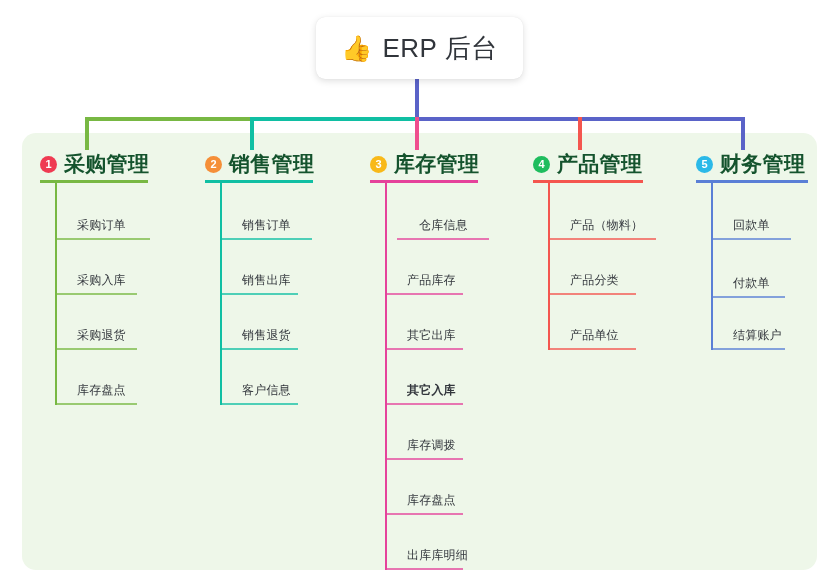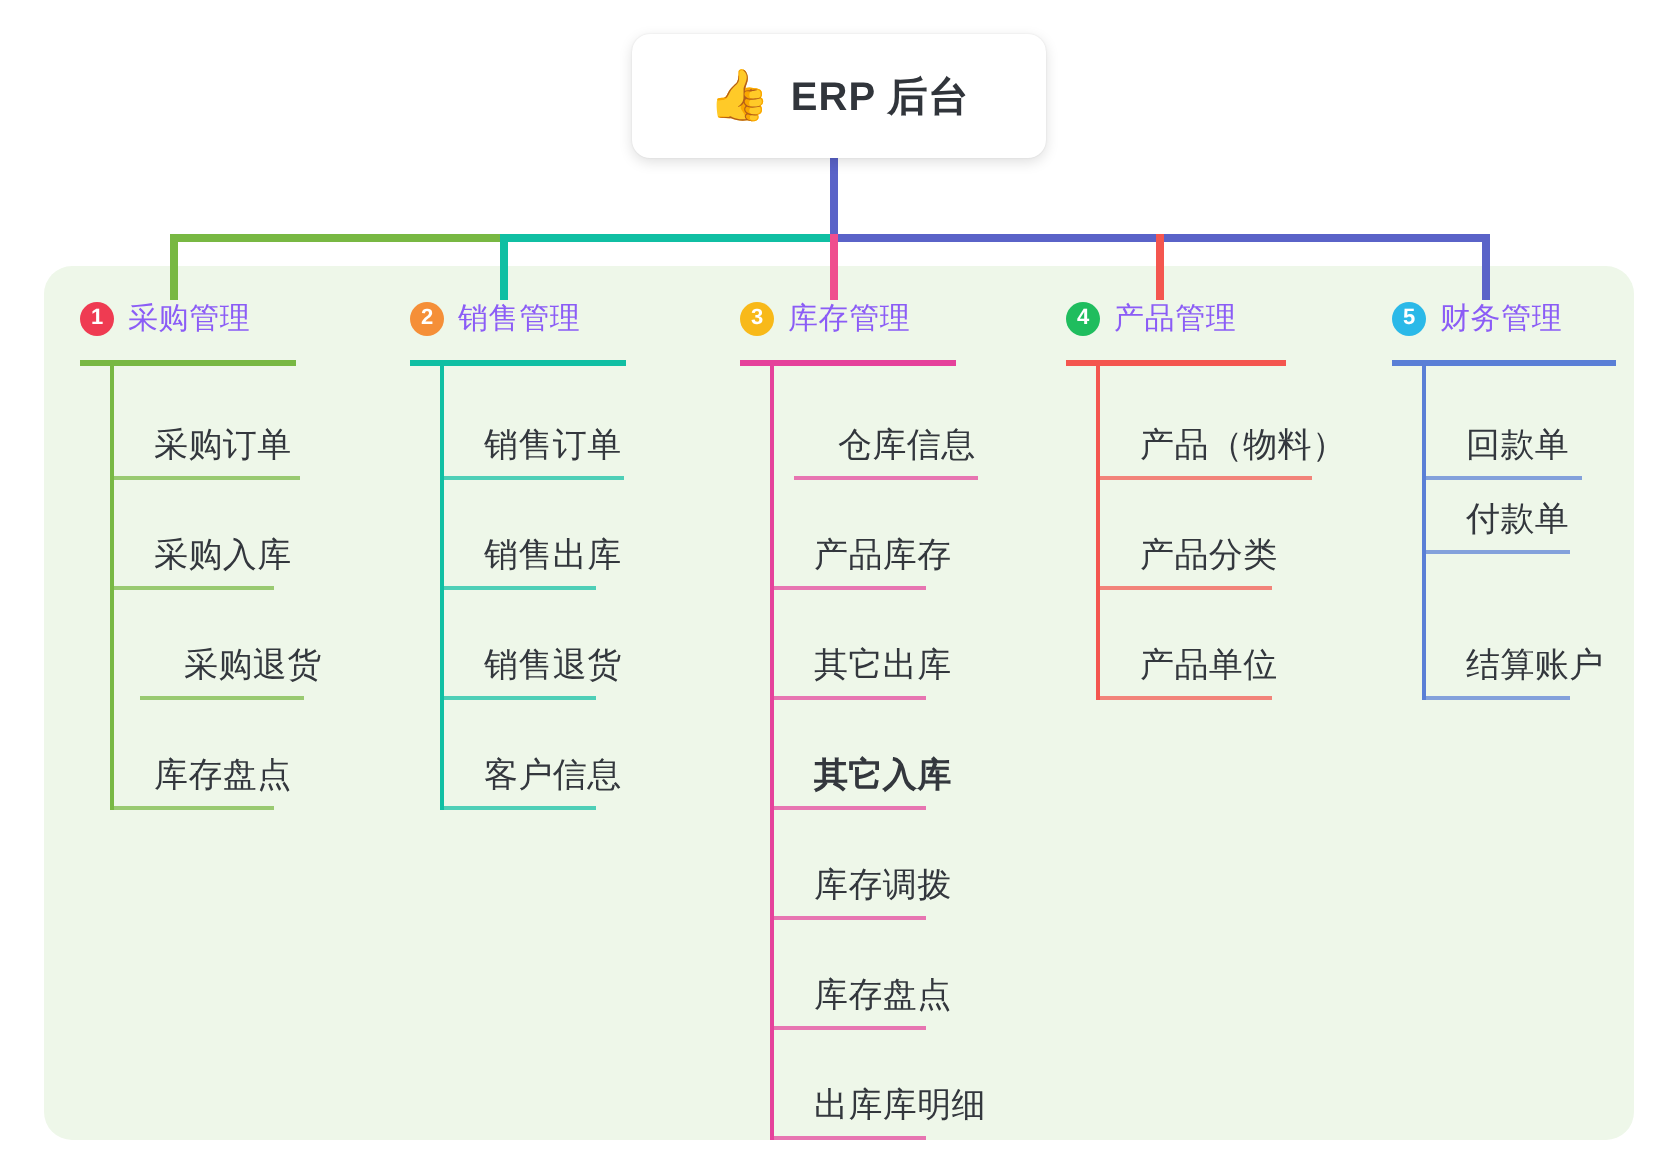--- a/index.html
+++ b/index.html
@@ -18,25 +18,24 @@
     width: 207px; height: 62px;
     background: #ffffff;
     border-radius: 9px;
     box-shadow: 0 2px 7px rgba(0,0,0,0.13), 0 0 1px rgba(0,0,0,0.10);
     display: flex; align-items: center; justify-content: center;
     gap: 10px;
     z-index: 6;
   }
   .title-emoji { font-size: 25px; line-height: 1; }
   .title-text {
-    font-size: 20px;
+    font-size: 26px;
     color: #31353b;
     letter-spacing: 0.5px;
     white-space: nowrap;
-    font-weight: bold;
   }
 
   
   .conn { position: absolute; z-index: 4; }
   .v-stem { width: 4px; }
   .h-seg { height: 4px; }
 
   
   .panel {
     position: absolute;
@@ -59,23 +58,23 @@
   .badge {
     width: 17px; height: 17px;
     border-radius: 50%;
     color: #ffffff;
     font-size: 11px;
     font-weight: bold;
     display: flex; align-items: center; justify-content: center;
     line-height: 1;
   }
   .col-title {
-    font-size: 15px;
-    color: #8b5cf6;
-    font-weight: 400;
+    font-size: 21px;
+    color: #14532d;
+    font-weight: 700;
     letter-spacing: 0.3px;
   }
   .head-rule {
     position: absolute;
     top: 30px; left: 0;
     height: 3px;
   }
 
   .trunk {
     position: absolute;
@@ -85,21 +84,21 @@
   }
 
   .item {
     position: absolute;
     left: 15px;
   }
   .item-label {
     position: absolute;
     left: 22px;
     bottom: 6px;
-    font-size: 17px;
+    font-size: 12px;
     color: #33373d;
     white-space: nowrap;
     letter-spacing: 0.2px;
   }
   .item-rule {
     position: absolute;
     left: 0; bottom: 0;
     height: 2px;
   }
 </style>
@@ -136,21 +135,21 @@
         <div class="head-rule" style="width: 108px; background: rgb(120, 184, 67);"></div>
         <div class="trunk" style="height: 222px; background: rgb(120, 184, 67);"></div>
         <div class="item" style="top: 33px; height: 57px; width: 95px;">
           <span class="item-label">采购订单</span>
           <div class="item-rule" style="width: 95px; background: rgb(120, 184, 67); opacity: 0.72;"></div>
         </div>
         <div class="item" style="top: 90px; height: 55px; width: 82px;">
           <span class="item-label">采购入库</span>
           <div class="item-rule" style="width: 82px; background: rgb(120, 184, 67); opacity: 0.72;"></div>
         </div>
-        <div class="item" style="top: 145px; height: 55px; width: 82px; margin-left: 15px;">
+        <div class="item" style="top: 145px; height: 55px; width: 82px;">
           <span class="item-label">采购退货</span>
           <div class="item-rule" style="width: 82px; background: rgb(120, 184, 67); opacity: 0.72;"></div>
         </div>
         <div class="item" style="top: 200px; height: 55px; width: 82px;">
           <span class="item-label">库存盘点</span>
           <div class="item-rule" style="width: 82px; background: rgb(120, 184, 67); opacity: 0.72;"></div>
         </div>
       </div>
       <div class="col" style="left: 205px; top: 150px;">
         <div class="col-head">
@@ -236,21 +235,21 @@
         <div class="col-head">
           <span class="badge" style="background: rgb(43, 185, 232);">5</span>
           <span class="col-title">财务管理</span>
         </div>
         <div class="head-rule" style="width: 112px; background: rgb(90, 127, 214);"></div>
         <div class="trunk" style="height: 167px; background: rgb(90, 127, 214);"></div>
         <div class="item" style="top: 33px; height: 57px; width: 80px;">
           <span class="item-label">回款单</span>
           <div class="item-rule" style="width: 80px; background: rgb(90, 127, 214); opacity: 0.72;"></div>
         </div>
-        <div class="item" style="top: 77px; height: 50px; width: 74px;">
+        <div class="item" style="top: 98px; height: 50px; width: 74px;">
           <span class="item-label">付款单</span>
           <div class="item-rule" style="width: 74px; background: rgb(90, 127, 214); opacity: 0.72;"></div>
         </div>
         <div class="item" style="top: 145px; height: 55px; width: 74px;">
           <span class="item-label">结算账户</span>
           <div class="item-rule" style="width: 74px; background: rgb(90, 127, 214); opacity: 0.72;"></div>
         </div>
       </div>
     </div>
 

